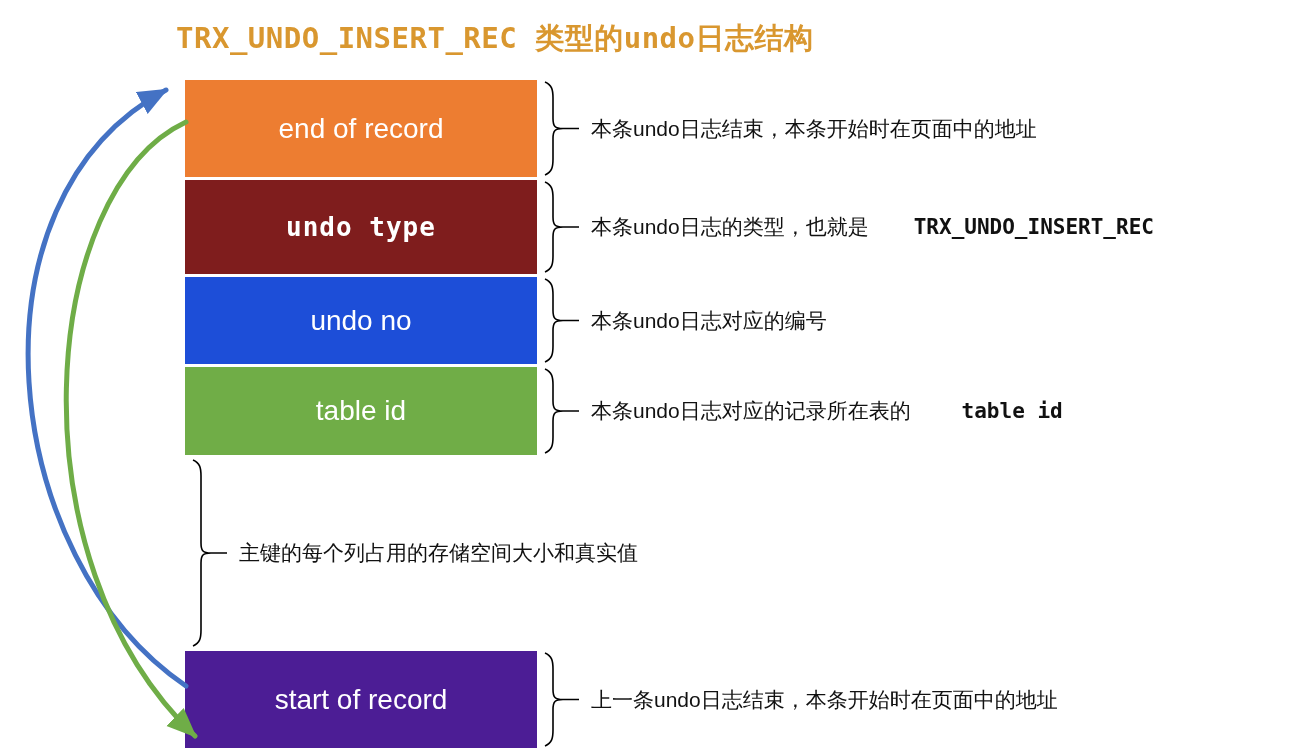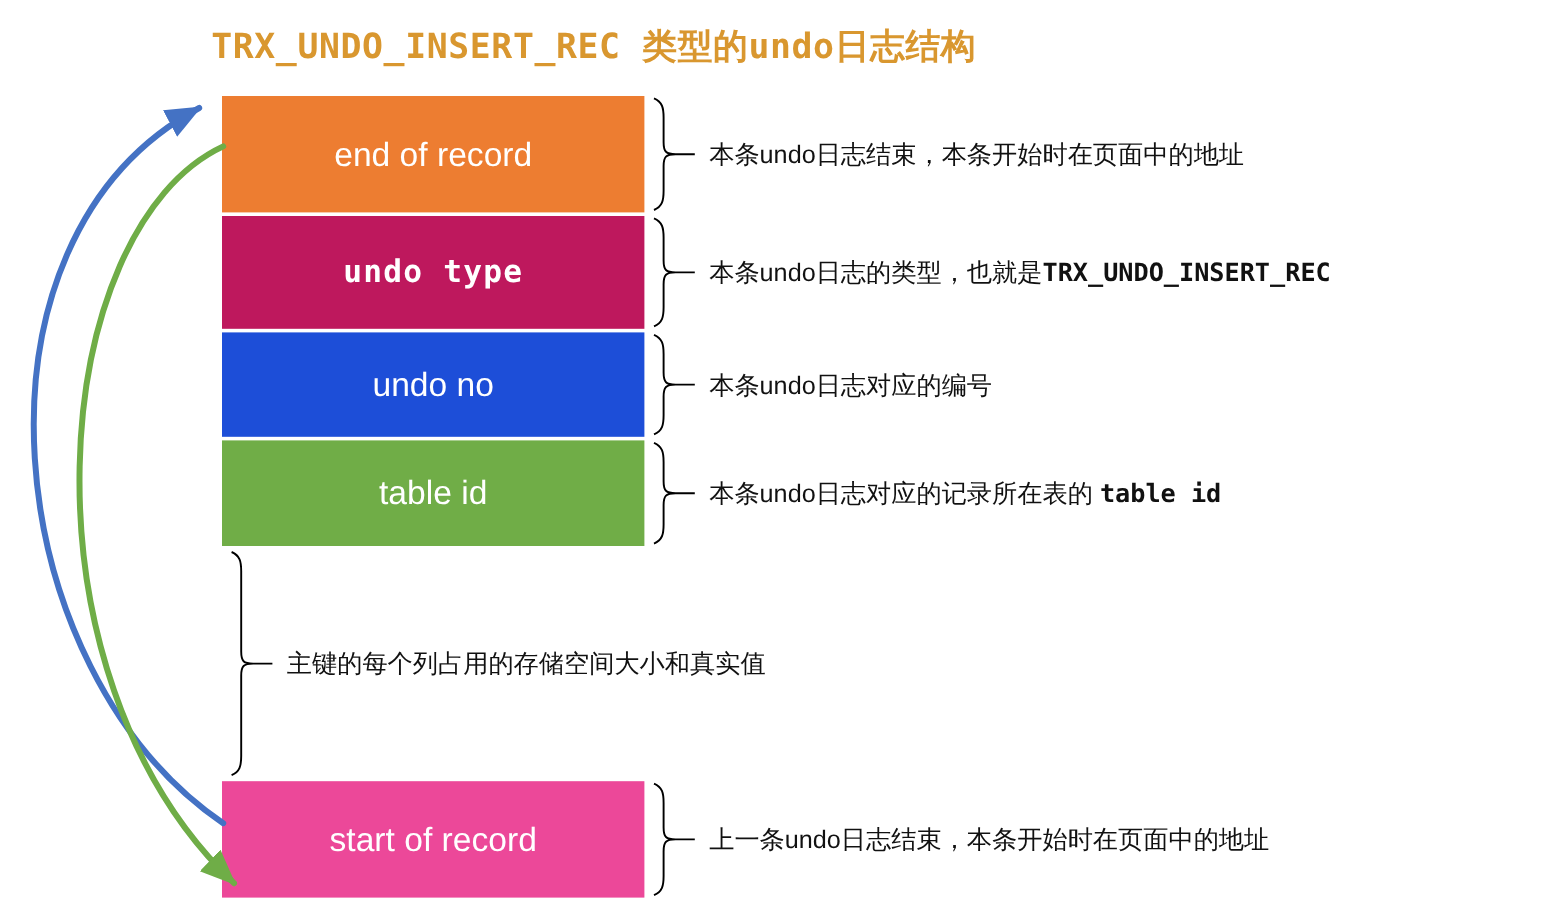--- a/index.html
+++ b/index.html
@@ -42,25 +42,25 @@
     height:100%;
     display:flex;
     align-items:center;
     justify-content:center;
     text-align:right;
     color:#ffffff;
     font-size:28px;
     flex:none;
   }
   .f0 .box{background:#ED7D31}
-  .f1 .box{background:#be185d}
+  .f1 .box{background:#7f1d1d}
   .f2 .box{background:#1d4ed8}
   .f3 .box{background:#70AD47}
   .f4 .box{background:#5B9BD5}
-  .f5 .box{background:#ec4899}
+  .f5 .box{background:#4c1d95}
   .f1 .box-label{
     font-family:"DejaVu Sans Mono",monospace;
     font-weight:bold;
     font-size:26px;
     letter-spacing:1px;
   }
   .f4 .box-label{
     font-size:30px;
     line-height:1.5;
     white-space:pre-line;
@@ -81,20 +81,21 @@
     align-self:center;
     padding-left:10px;
     font-size:21px;
     color:#111111;
     white-space:nowrap;
   }
   .desc-code{
     font-family:"DejaVu Sans Mono",monospace;
     font-weight:bold;
     font-size:21px;
+    margin-left:45px;
   }
   #arrows{
     position:absolute;
     left:0;top:0;
     pointer-events:none;
     overflow:visible;
   }
 </style>
 </head>
 <body>

